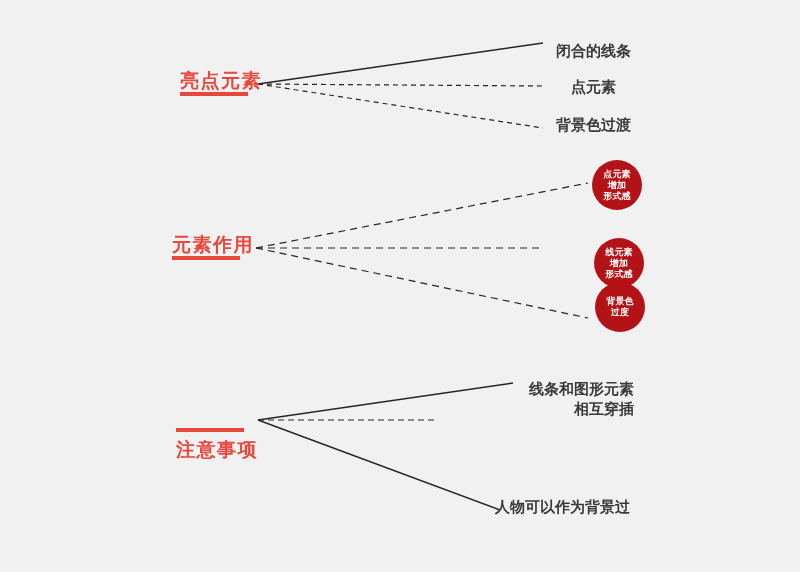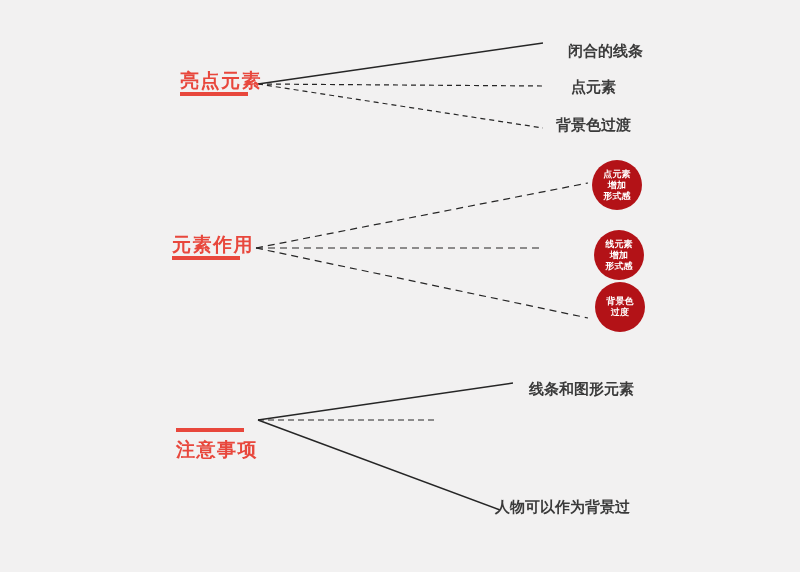--- a/index.html
+++ b/index.html
@@ -85,49 +85,50 @@
     <line x1="256" y1="248" x2="588" y2="318" stroke="#262626" stroke-width="1.2" stroke-dasharray="7 5"></line>
 
     <line x1="258" y1="420" x2="513" y2="383" stroke="#262626" stroke-width="1.4"></line>
     <line x1="258" y1="420" x2="437" y2="420" stroke="#262626" stroke-width="1.2" stroke-dasharray="6 4"></line>
     <line x1="258" y1="420" x2="500" y2="510" stroke="#262626" stroke-width="1.4"></line>
   </svg>
 
   <div class="section-heading" style="left:180px; top:71px;font-family:Liberation Serif, serif;">亮点元素</div>
   <div class="heading-rule" style="left:180px; top:92px; width:68px;"></div>
 
-  <div class="leaf-label" style="left:556px; top:41px;margin-left:12px;">闭合的线条</div>
+  <div class="leaf-label" style="left:556px; top:41px;">闭合的线条</div>
   <div class="leaf-label" style="left:571px; top:77px;">点元素</div>
   <div class="leaf-label" style="left:556px; top:115px;">背景色过渡</div>
 
   <div class="section-heading" style="left:172px; top:235px;">元素作用</div>
   <div class="heading-rule" style="left:172px; top:256px; width:68px;"></div>
 
   <div class="circle-node" style="left:592px; top:160px; width:50px; height:50px;">
     <span>点元素</span>
     <span>增加</span>
     <span>形式感</span>
   </div>
 
-  <div class="circle-node" style="left:594px; top:230px; width:50px; height:50px;">
+  <div class="circle-node" style="left:594px; top:238px; width:50px; height:50px;">
     <span>线元素</span>
     <span>增加</span>
     <span>形式感</span>
   </div>
 
   <div class="circle-node" style="left:595px; top:282px; width:50px; height:50px;text-align:right;">
     <span>背景色</span>
     <span>过度</span>
   </div>
 
   <div class="section-heading" style="left:176px; top:407px;margin-top:33px;">注意事项</div>
   <div class="heading-rule" style="left:176px; top:428px; width:68px;"></div>
 
   <div class="leaf-label align-right" style="left:452px; top:379px; width:182px;">
     <div>线条和图形元素</div>
+    <div>相互穿插</div>
   </div>
 
 
   <div class="leaf-label align-right" style="left:448px; top:497px; width:182px;">
     <div>人物可以作为背景过</div>
   </div>
 
 </div>
 
 </body></html>

